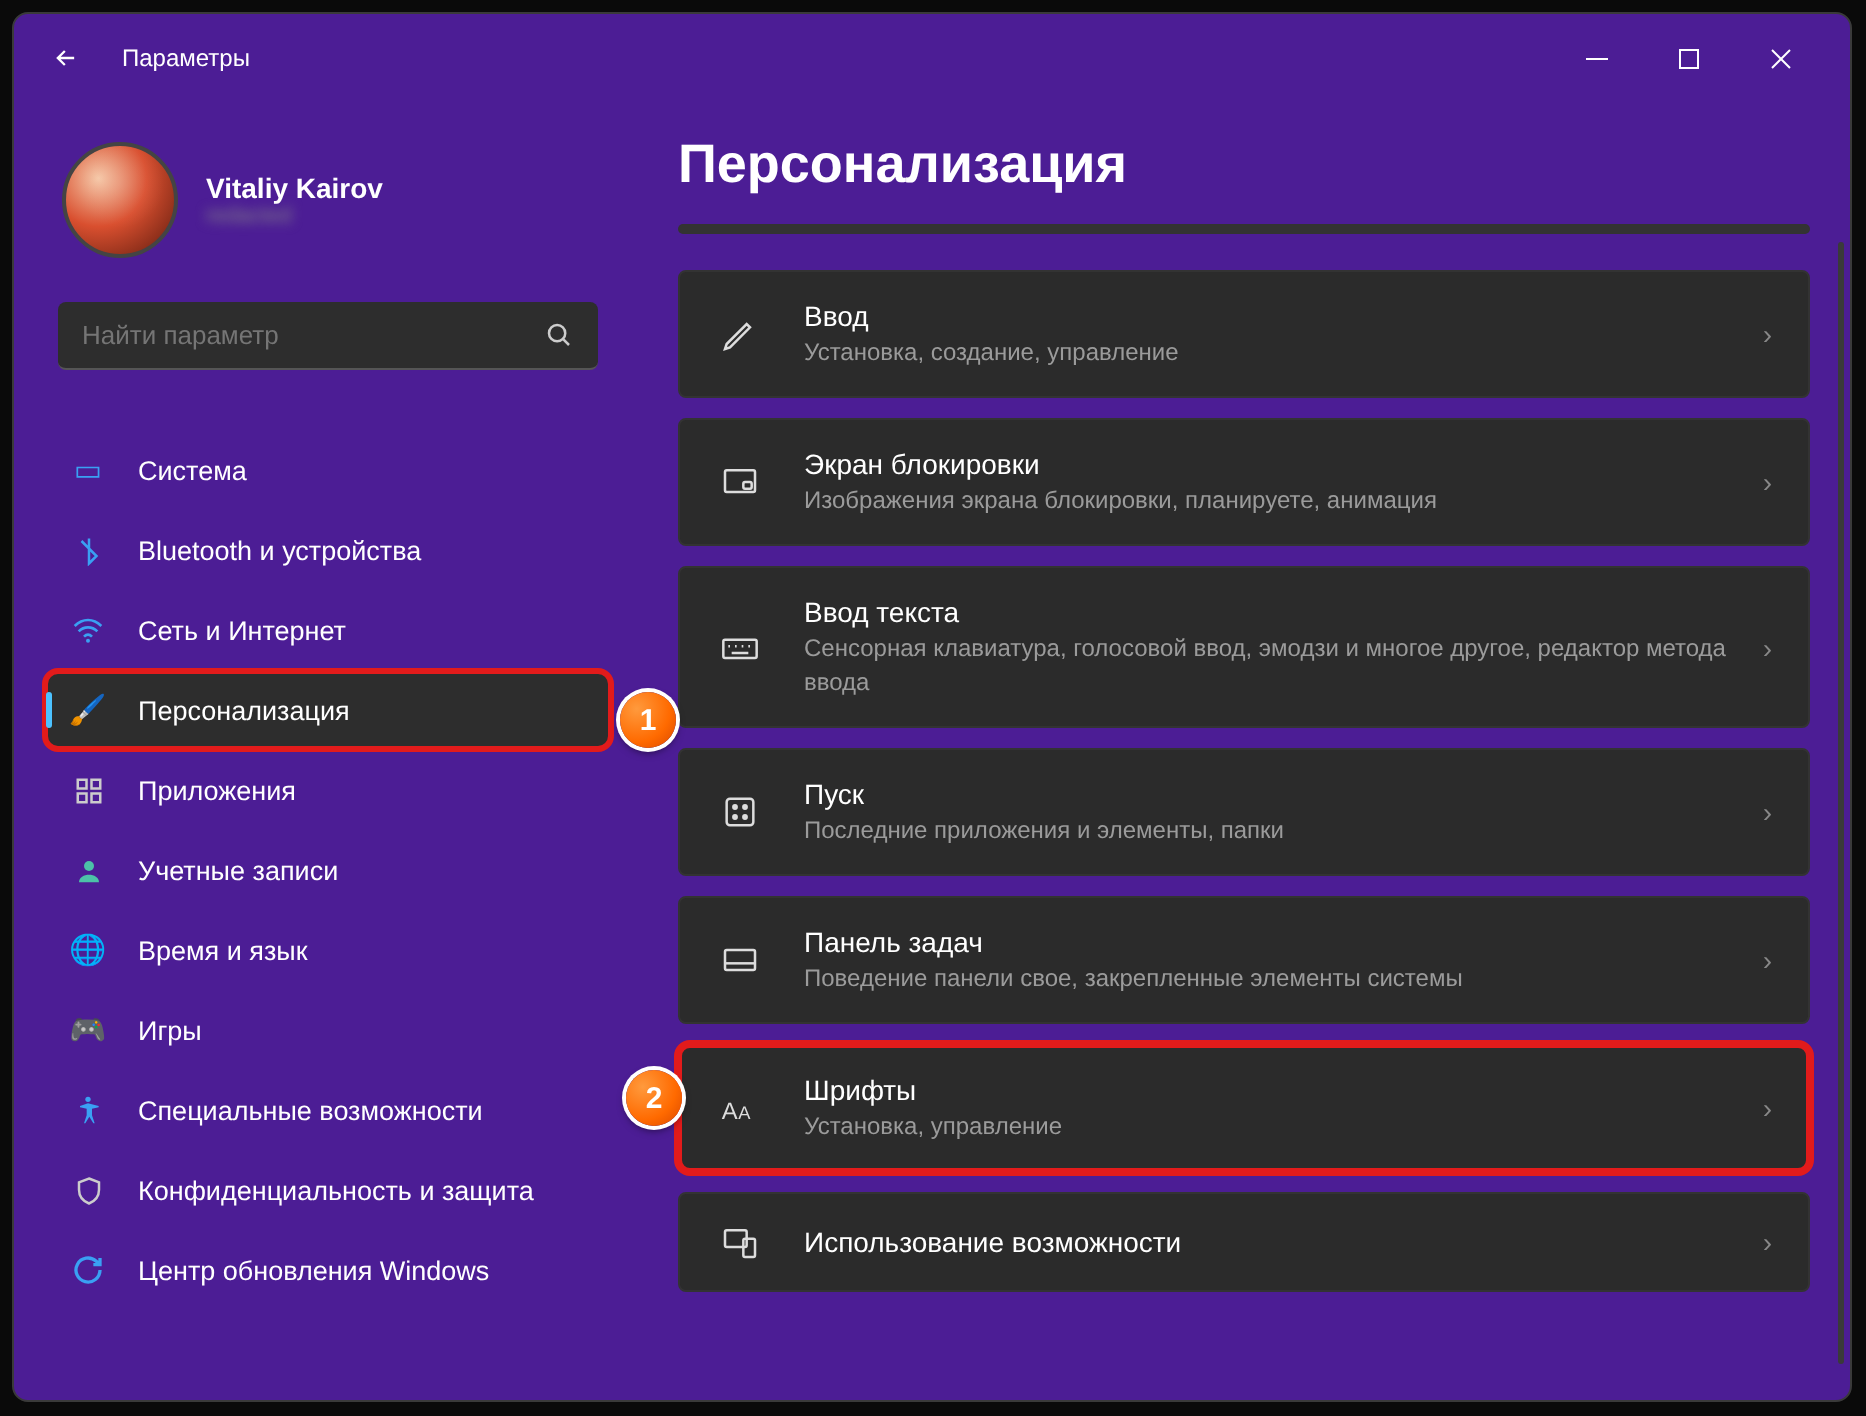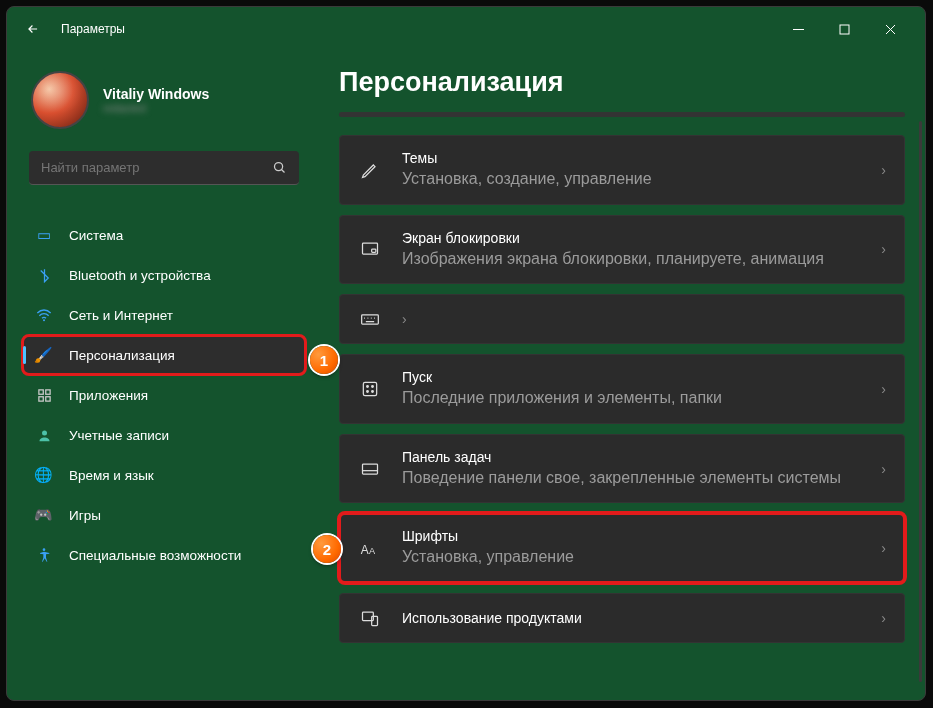--- a/index.html
+++ b/index.html
@@ -1,17 +1,17 @@
 <!DOCTYPE html>
 <html><head>
 <meta charset="utf-8">
 <style>
 * { box-sizing: border-box; margin: 0; padding: 0; font-family: "Segoe UI", Arial, sans-serif; }
 body { background: #0a0a0a; width: 933px; height: 708px; overflow: hidden; position: relative; }
-.window { background: #14532d; width: 920px; height: 695px; margin: 6px; border-radius: 8px; border: 1px solid #3a3a3a; display: flex; flex-direction: column; color: #fff; position: relative; }
+.window { background: #4c1d95; width: 920px; height: 695px; margin: 6px; border-radius: 8px; border: 1px solid #3a3a3a; display: flex; flex-direction: column; color: #fff; position: relative; }
 .titlebar { display: flex; align-items: center; height: 44px; padding: 0 12px; }
 .back-btn { width: 28px; height: 28px; display: flex; align-items: center; justify-content: center; cursor: pointer; color: #fff; }
 .title { font-size: 12px; margin-left: 14px; color: #fff; }
 .win-controls { margin-left: auto; display: flex; }
 .win-ctrl { width: 46px; height: 32px; display: flex; align-items: center; justify-content: center; color: #fff; cursor: pointer; }
 .body { display: flex; flex: 1; overflow: hidden; }
 .sidebar { width: 308px; padding: 10px 10px 10px 16px; display: flex; flex-direction: column; }
 .user { display: flex; align-items: center; margin: 10px 0 18px 8px; }
 .avatar { width: 58px; height: 58px; border-radius: 50%; background: radial-gradient(circle at 30% 30%, #f5c6a5, #d94f2f 45%, #8b2e1a 80%); border: 2px solid #444; position:relative; overflow:hidden;}
 .avatar::after{content:"";position:absolute;inset:0;background:radial-gradient(circle at 50% 35%, rgba(255,255,255,.1), transparent 50%);}
@@ -26,21 +26,21 @@
 .nav-item.selected::before { content: ""; position: absolute; left: 0; top: 10px; bottom: 10px; width: 3px; background: #4cc2ff; border-radius: 2px; }
 .nav-icon { width: 18px; height: 18px; display: flex; align-items: center; justify-content: center; margin-right: 16px; font-size: 15px; }
 .nav-item.highlighted { outline: 3px solid #e21b1b; outline-offset: -1px; border-radius: 6px; }
 .content { flex: 1; padding: 16px 20px 10px 24px; overflow-y: auto; position: relative; }
 .page-title { font-size: 27px; font-weight: 600; margin-bottom: 14px; }
 .thin-bar{height:5px;background:#333;border-radius:3px;margin-bottom:18px;}
 .card { background: #2b2b2b; border: 1px solid #333; border-radius: 4px; display: flex; align-items: center; padding: 14px 18px; margin-bottom: 10px; cursor: pointer; }
 .card-icon { width: 24px; display: flex; align-items: center; justify-content: center; color: #ddd; margin-right: 20px; font-size:18px;}
 .card-text { flex: 1; }
 .card-title { font-size: 14px; color: #fff; }
-.card-sub { font-size: 16px; color: #9b9b9b; margin-top: 2px; line-height: 1.35; }
+.card-sub { font-size: 12px; color: #9b9b9b; margin-top: 2px; line-height: 1.35; }
 .chev { color: #888; font-size: 14px; }
 .card.highlighted { outline: 4px solid #e21b1b; outline-offset: -2px; border-radius: 6px; }
 .badge { position: absolute; width: 28px; height: 28px; border-radius: 50%; background: radial-gradient(circle at 30% 30%, #ff9a3d, #ff6a00 60%, #d94800); color: #fff; font-weight: 700; display: flex; align-items: center; justify-content: center; font-size: 15px; box-shadow: 0 0 0 2px #fff, 0 2px 4px rgba(0,0,0,.6); z-index: 10; }
 .scrollbar{position:absolute;right:3px;top:70px;bottom:18px;width:3px;background:#3a3a3a;border-radius:2px;}
 svg{display:block;}
 </style>
 </head>
 <body>
 
 <div class="window">
@@ -68,21 +68,21 @@
           </svg>
         </div>
     </div>
   </div>
 
   <div class="body">
     <div class="sidebar">
       <div class="user">
         <div class="avatar"></div>
         <div class="user-text">
-          <div class="user-name">Vitaliy Windows</div>
+          <div class="user-name">Vitaliy Kairov</div>
           <div class="user-email">redacted</div>
         </div>
       </div>
       <div class="search">
         <input placeholder="Найти параметр" style="">
         <span>
             <svg width="15" height="15" viewBox="0 0 24 24" fill="none" stroke="#ccc" stroke-width="2">
               <circle cx="10.5" cy="10.5" r="6.5"></circle>
               <path d="M20 20l-4.5-4.5"></path>
             </svg>
@@ -144,35 +144,51 @@
           </div>
         <div class="nav-item">
             <span class="nav-icon">
               <svg width="16" height="16" viewBox="0 0 24 24" fill="#3aa0f3">
                 <circle cx="12" cy="4" r="2"></circle>
                 <path d="M12 7l-6 2v1l5 1v5l-2 6h1l3-5 3 5h1l-2-6v-5l5-1V9z"></path>
               </svg>
             </span>
             <span>Специальные возможности</span>
           </div>
+        <div class="nav-item">
+            <span class="nav-icon">
+              <svg width="15" height="15" viewBox="0 0 24 24" fill="none" stroke="#ccc" stroke-width="2">
+                <path d="M12 2l8 3v6c0 5-3 9-8 11-5-2-8-6-8-11V5z"></path>
+              </svg>
+            </span>
+            <span>Конфиденциальность и защита</span>
+          </div>
+        <div class="nav-item">
+            <span class="nav-icon">
+              <svg width="16" height="16" viewBox="0 0 24 24" fill="none" stroke="#3aa0f3" stroke-width="2.5">
+                <path d="M21 12a9 9 0 1 1-3-6.7L21 8M21 3v5h-5"></path>
+              </svg>
+            </span>
+            <span>Центр обновления Windows</span>
+          </div>
       </div>
     </div>
 
     <div class="content">
       <div class="page-title">Персонализация</div>
       <div class="thin-bar"></div>
 
       <div class="card">
         <div class="card-icon">
             <svg width="20" height="20" viewBox="0 0 24 24" fill="none" stroke="#ddd" stroke-width="1.5">
               <path d="M3 21l3-1 12-12-2-2L4 18z"></path>
             </svg>
           </div>
         <div class="card-text">
-            <div class="card-title">Темы</div>
+            <div class="card-title">Ввод</div>
             <div class="card-sub">Установка, создание, управление</div>
           </div>
         <div class="chev">›</div>
       </div>
 
       <div class="card">
         <div class="card-icon">
             <svg width="20" height="20" viewBox="0 0 24 24" fill="none" stroke="#ddd" stroke-width="1.5">
               <rect x="3" y="5" width="18" height="13" rx="1"></rect>
               <rect x="14" y="12" width="5" height="4" rx="1"></rect>
@@ -184,20 +200,24 @@
           </div>
         <div class="chev">›</div>
       </div>
 
       <div class="card">
         <div class="card-icon">
             <svg width="20" height="20" viewBox="0 0 24 24" fill="none" stroke="#ddd" stroke-width="1.5">
               <rect x="2" y="7" width="20" height="11" rx="1"></rect>
               <path d="M5 11h1M9 11h1M13 11h1M17 11h1M7 15h10"></path>
             </svg>
+          </div>
+        <div class="card-text">
+            <div class="card-title">Ввод текста</div>
+            <div class="card-sub">Сенсорная клавиатура, голосовой ввод, эмодзи и многое другое, редактор метода ввода</div>
           </div>
         <div class="chev">›</div>
       </div>
 
       <div class="card">
         <div class="card-icon">
             <svg width="20" height="20" viewBox="0 0 24 24" fill="none" stroke="#ddd" stroke-width="1.5">
               <rect x="4" y="4" width="16" height="16" rx="2"></rect>
               <circle cx="9" cy="9" r="1" fill="#ddd"></circle>
               <circle cx="15" cy="9" r="1" fill="#ddd"></circle>
@@ -241,21 +261,21 @@
       </div>
 
       <div class="card">
         <div class="card-icon">
             <svg width="20" height="20" viewBox="0 0 24 24" fill="none" stroke="#ddd" stroke-width="1.5">
               <rect x="3" y="5" width="13" height="10" rx="1"></rect>
               <rect x="14" y="10" width="7" height="11" rx="1"></rect>
             </svg>
           </div>
         <div class="card-text">
-            <div class="card-title">Использование продуктами</div>
+            <div class="card-title">Использование возможности</div>
           </div>
         <div class="chev">›</div>
       </div>
       <div class="scrollbar"></div>
     </div>
   </div>
 
   <div class="badge" style="left:303px;top:339px">1</div>
   <div class="badge" style="left:306px;top:528px">2</div>
 </div>

